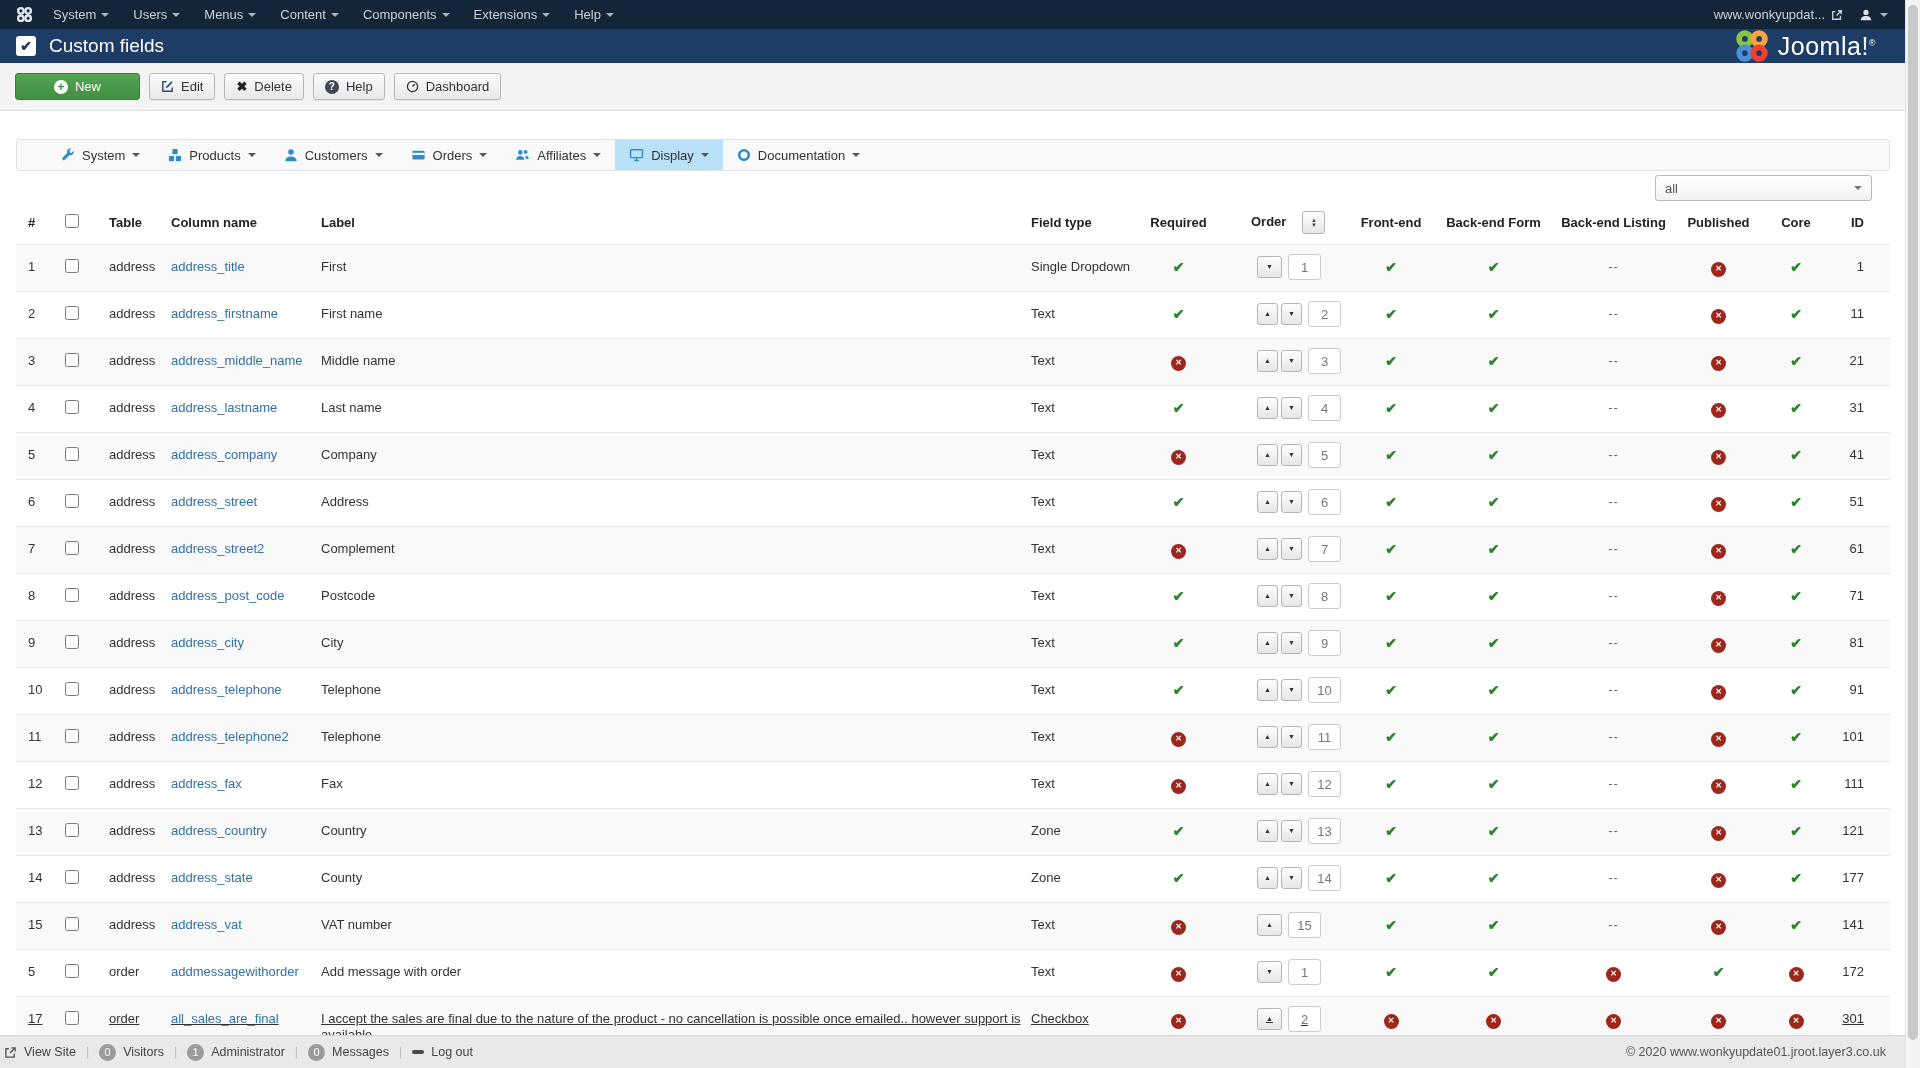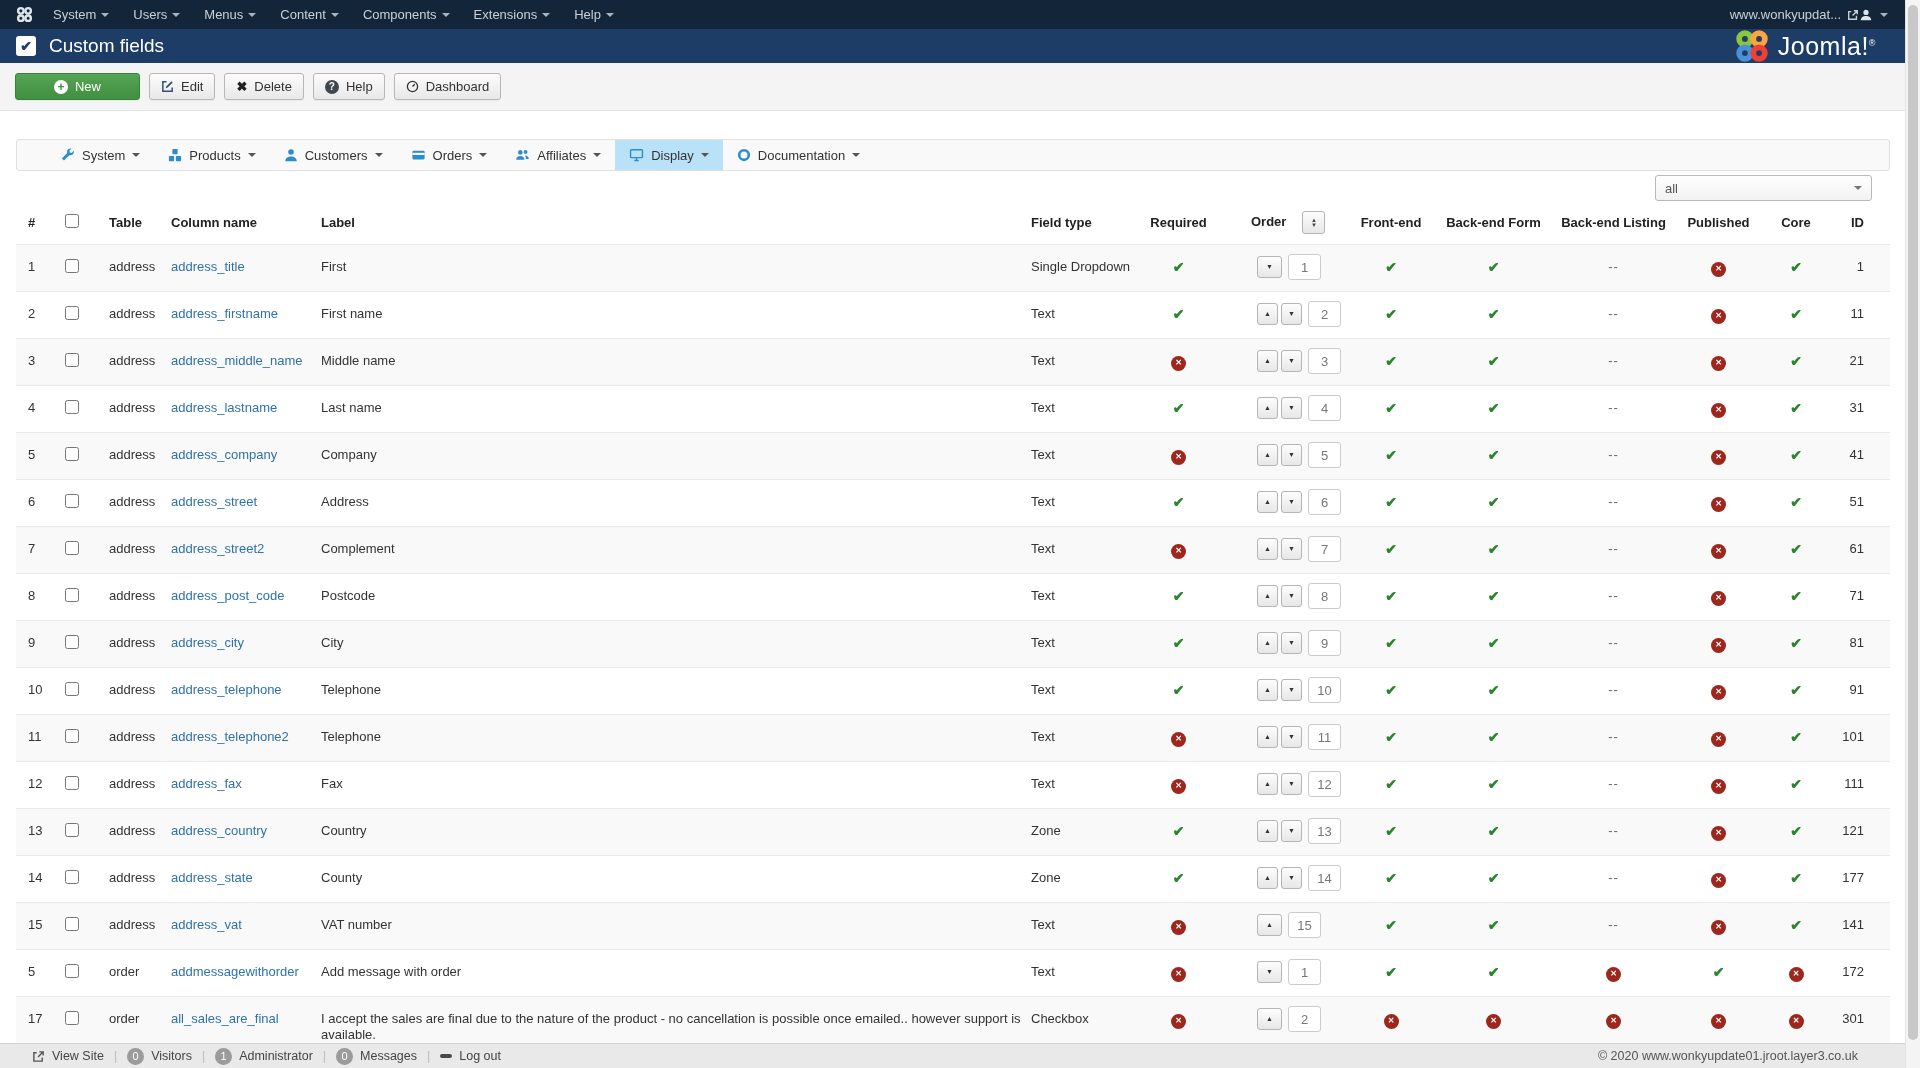--- a/index.html
+++ b/index.html
@@ -6,21 +6,21 @@
   html,body { width:1920px; height:1068px; overflow:hidden; background:#fff;
     font-family:"Liberation Sans", sans-serif; color:#333; }
 
   
   .topbar { height:29px; background:#132639; display:flex; align-items:center;
     padding:0 10px; font-size:13px; color:#c9d0d8; position:relative; z-index:2; }
   .topbar .jicon { margin:0 8px 0 6px; display:flex; }
   .topbar .menu-item { padding:0 12px; height:29px; display:flex; align-items:center; gap:5px; cursor:default; }
   .caret { width:0; height:0; border-left:4px solid transparent; border-right:4px solid transparent;
     border-top:4px solid #aab4bf; display:inline-block; }
-  .topbar-right { margin-left:auto; display:flex; align-items:center; gap:0; padding-right:22px; }
+  .topbar-right { margin-left:auto; display:flex; align-items:center; gap:16px; padding-right:22px; }
   .site-link { display:flex; align-items:center; gap:6px; color:#c9d0d8; }
   .user-menu { display:flex; align-items:center; gap:7px; }
 
   
   .titlebar { height:34px; background:#1d3c66; display:flex; align-items:center; padding:0 16px; position:relative; z-index:2; }
   .title-check { width:20px; height:20px; background:#fff; border-radius:3px; display:flex;
     align-items:center; justify-content:center; color:#1d3c66; font-size:14px; font-weight:bold; }
   .page-title { color:#fff; font-size:19px; margin-left:13px; font-weight:400; }
   .brand { margin-left:auto; display:flex; align-items:center; gap:8px; padding-right:28px; }
   .brand-text { color:#fff; font-size:25px; letter-spacing:.5px; }
@@ -52,21 +52,21 @@
   .filter-row { margin:4px 48px 0 16px; height:26px; display:flex; justify-content:flex-end; }
   .select { width:217px; height:26px; border:1px solid #b9b9b9; border-radius:3px;
     background:linear-gradient(#fff,#f2f2f2); display:flex; align-items:center;
     padding:0 9px; font-size:13px; color:#555; cursor:pointer; }
   .select .caret { margin-left:auto; border-top-color:#777; }
 
   
   table { margin:4px 15px 0 16px; width:1874px; border-collapse:collapse; table-layout:fixed; font-size:13px; }
   th { text-align:left; font-weight:bold; padding:6px 5px 10px; color:#222; white-space:nowrap; }
   td { padding:14px 5px; vertical-align:top; border-top:1px solid #e8e8e8; line-height:16px; }
-  tbody tr:last-child td { border-bottom:1px solid #e8e8e8; }
+  tbody tr:last-child td { border-bottom:1px solid #e8e8e8;text-decoration:underline; }
   tbody tr:nth-child(odd) { background:#f9f9f9; }
   .t-center { text-align:center; }
   .t-right { text-align:right; padding-right:26px; }
   th.c-order { padding-left:30px; }
   td.c-order { padding-top:9px; padding-bottom:9px; padding-left:36px; }
   td.c-num { padding-left:12px; color:#333; }
   th.c-num { padding-left:12px; }
   a.col-link { color:#3071a9; text-decoration:none; }
   input[type=checkbox] { width:14px; height:14px; accent-color:#bbb; }
   .icon-check { color:#2c842c; font-size:14px; font-weight:bold; }
@@ -79,22 +79,22 @@
     display:flex; align-items:center; justify-content:center; cursor:pointer; }
   .ord-input { width:33px; height:26px; border:1px solid #ccc; border-radius:3px;
     text-align:center; font-size:13px; color:#777; background:#fff; margin-left:3px;
     font-family:"Liberation Sans", sans-serif; }
   .sort-btn { display:inline-flex; flex-direction:column; align-items:center; justify-content:center;
     width:23px; height:23px; border:1px solid #b5b5b5; border-radius:3px; margin-left:16px;
     background:linear-gradient(#fdfdfd,#e7e7e7); font-size:6px; line-height:5px; color:#444;
     vertical-align:middle; cursor:pointer; }
 
   
-  .footer { position:absolute; left:0; right:0; bottom:0; height:25px; background:#e9e9e9;
-    border-top:1px solid #d2d2d2; display:flex; align-items:center; padding:0 32px;
+  .footer { position:absolute; left:0; right:0; bottom:0; height:33px; background:#e9e9e9;
+    border-top:1px solid #d2d2d2; display:flex; align-items:center; padding:0 4px;
     font-size:12.5px; color:#444; z-index:1; }
   .f-item { display:flex; align-items:center; gap:7px; cursor:pointer; }
   .f-sep { color:#bdbdbd; margin:0 10px; }
   .badge { min-width:17px; height:17px; border-radius:9px; background:#9b9b9b; color:#fff;
     font-size:11px; display:inline-flex; align-items:center; justify-content:center; padding:0 4px; }
   .copyright { margin-left:auto; color:#555; padding-right:30px; }
   .logout-bar { width:12px; height:4px; background:#4a4a4a; border-radius:2px; }
 
   
   .scrollbar { position:absolute; top:0; right:0; width:15px; height:1068px; background:#f4f4f4;

